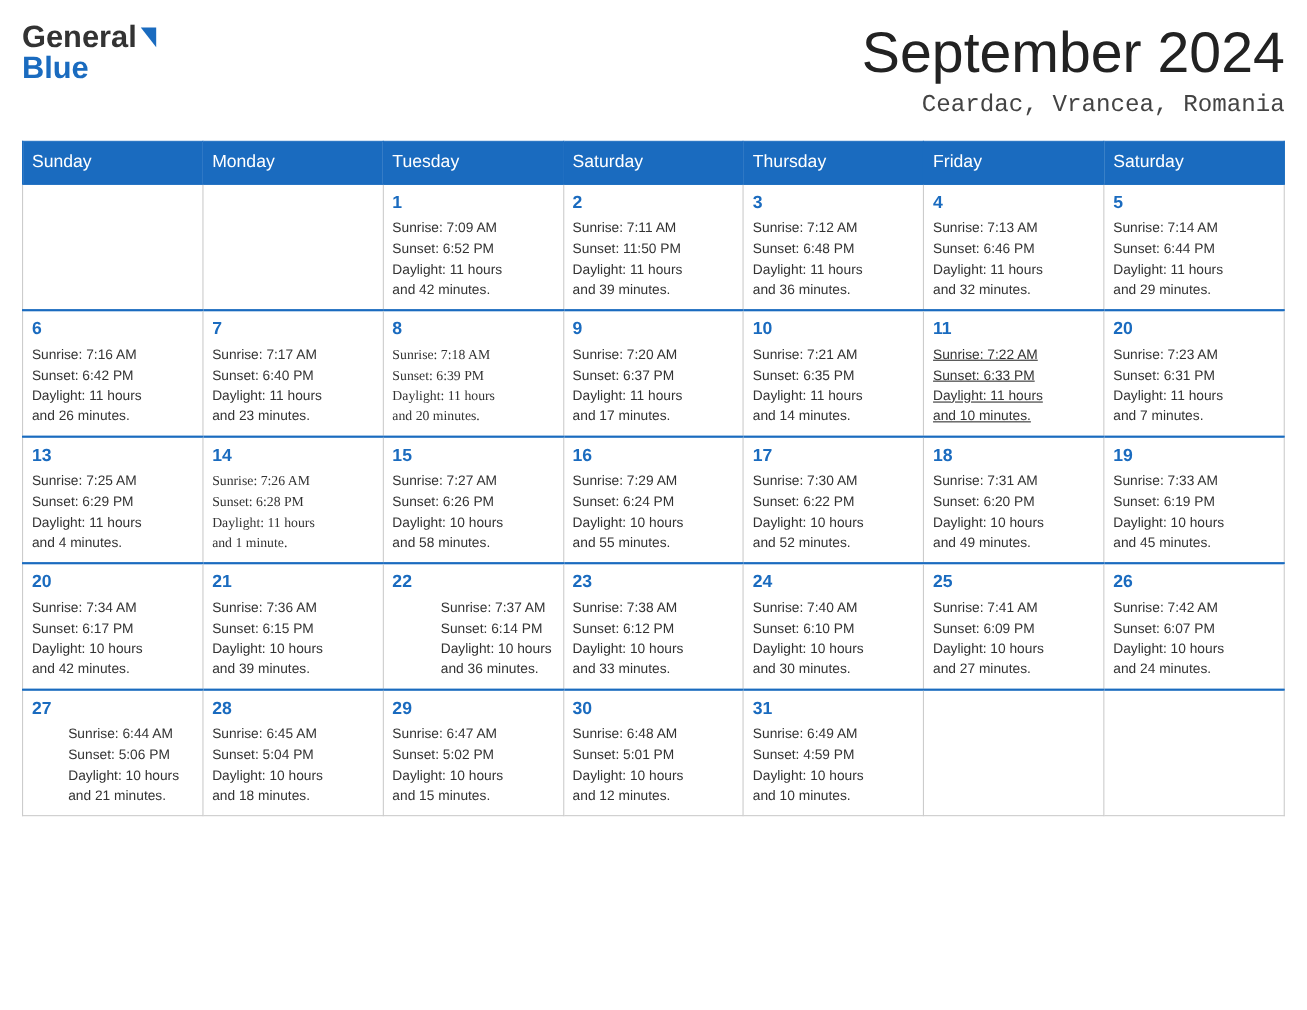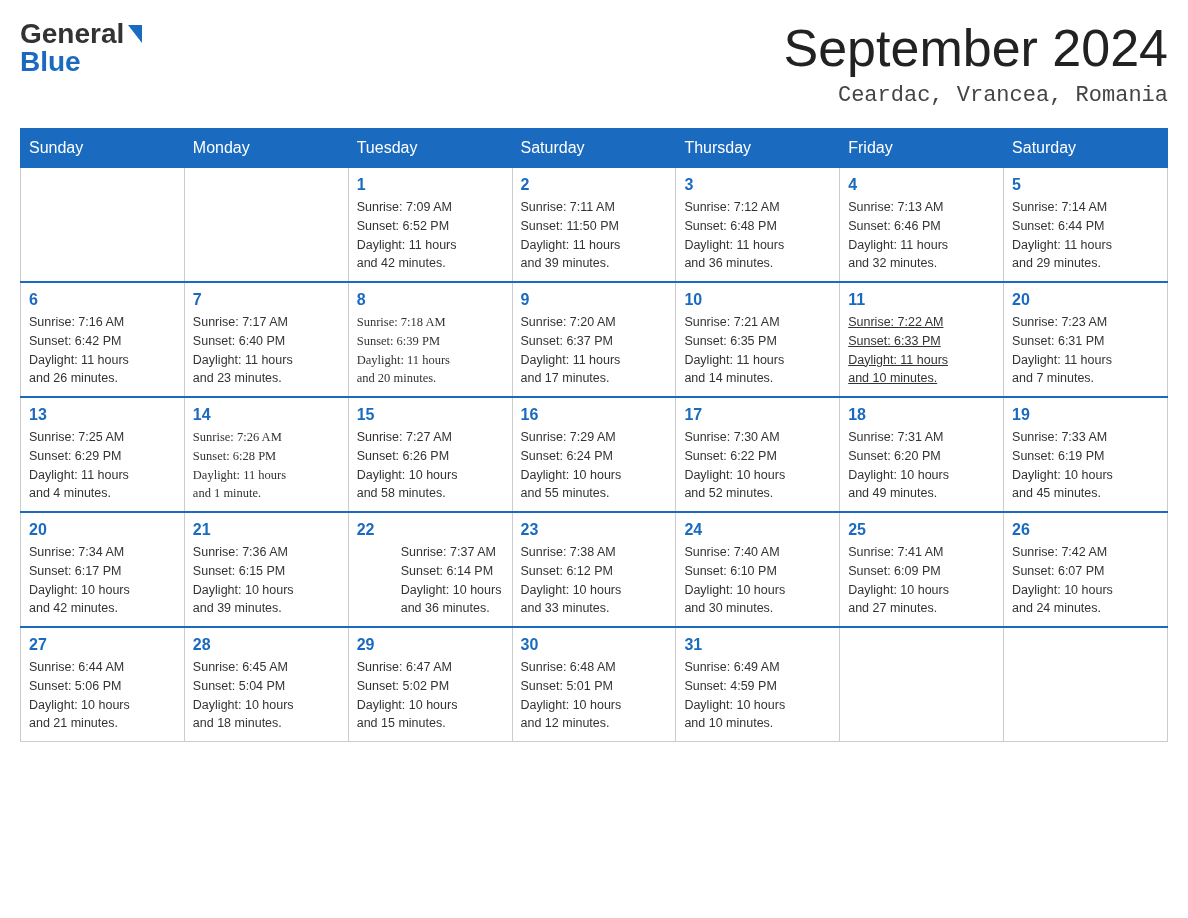--- a/index.html
+++ b/index.html
@@ -317,21 +317,21 @@
           <span class="day-num">26</span>
           <div class="day-info" style="white-space: pre-line;">Sunrise: 7:42 AM
 Sunset: 6:07 PM
 Daylight: 10 hours
 and 24 minutes.</div>
         </td>
       </tr>
       <tr>
         <td>
           <span class="day-num">27</span>
-          <div class="day-info" style="white-space: pre-line;">Sunrise: 6:44 AM
+          <div class="day-info" style="white-space: pre-line; margin-left: 33px;">Sunrise: 6:44 AM
 Sunset: 5:06 PM
 Daylight: 10 hours
 and 21 minutes.</div>
         </td>
         <td>
           <span class="day-num">28</span>
           <div class="day-info" style="white-space: pre-line;">Sunrise: 6:45 AM
 Sunset: 5:04 PM
 Daylight: 10 hours
 and 18 minutes.</div>

